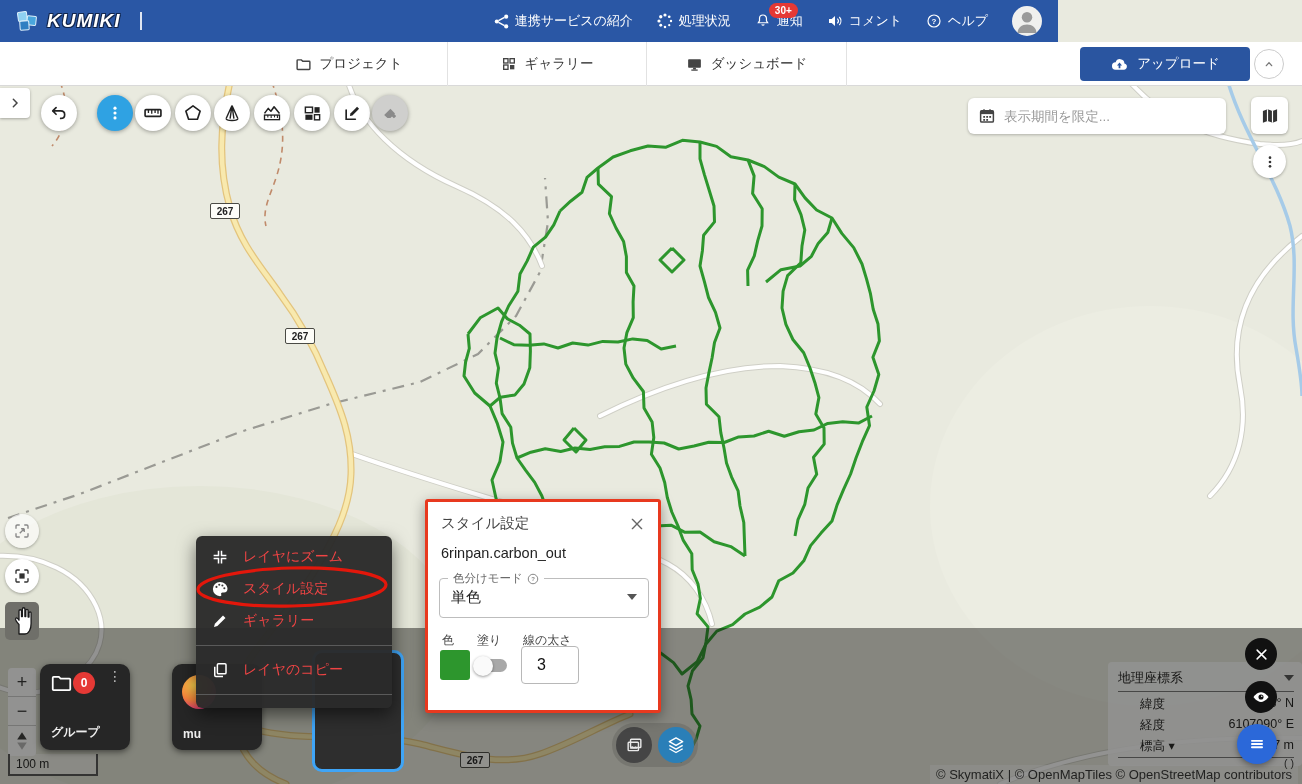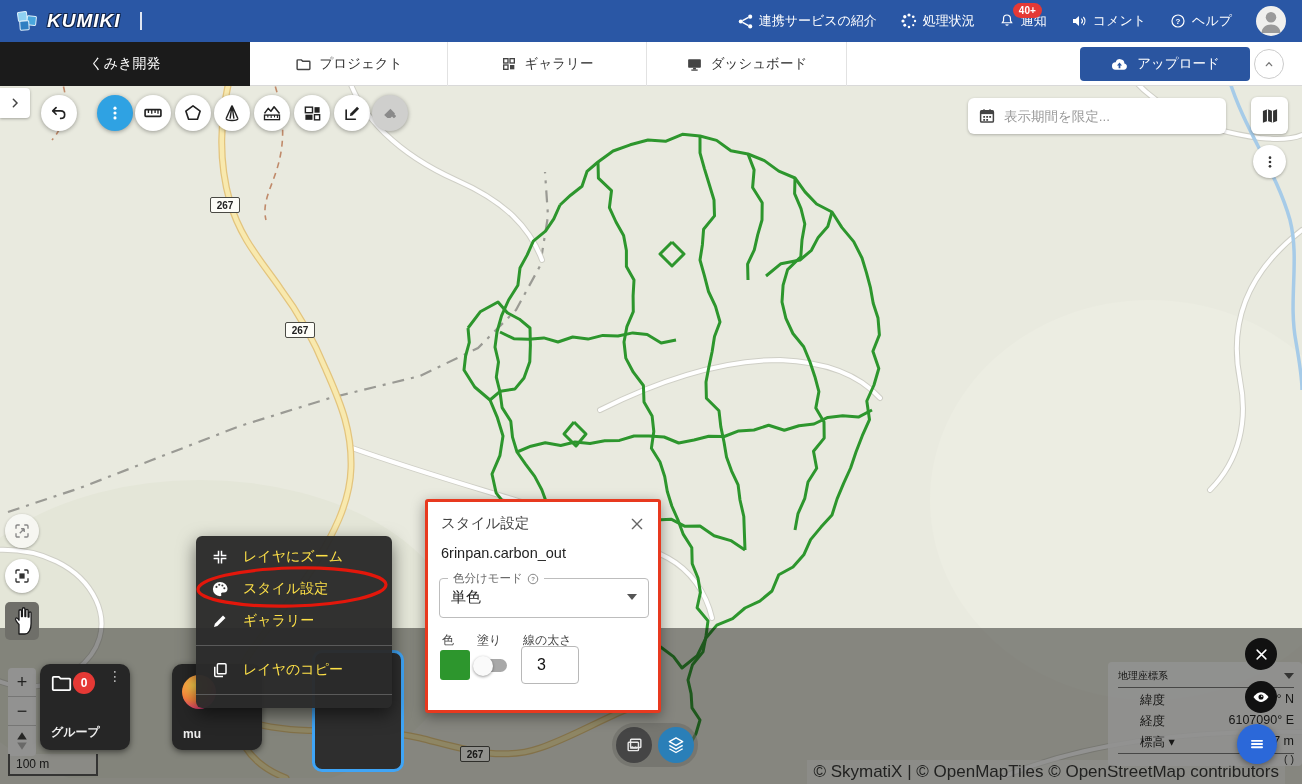--- a/index.html
+++ b/index.html
@@ -1,79 +1,79 @@
 <!DOCTYPE html>
 <html><head>
 <meta charset="utf-8">
 <style>
   * { margin:0; padding:0; box-sizing:border-box; }
   html,body { font-family:"Liberation Sans","DejaVu Sans",sans-serif; }
   #app { position:relative; width:1302px; height:784px; overflow:hidden; background:#e9eadf; }
   .abs { position:absolute; }
 
   
-  #header { left:0; top:0; width:1302px; height:42px; background:#2a57a5; display:flex; align-items:center; z-index:40; }
+  #header { left:0; top:0; width:1058px; height:42px; background:#2a57a5; display:flex; align-items:center; z-index:40; }
   .logo { display:flex; align-items:center; gap:7px; margin-left:14px; }
   .logo-text { color:#fff; font-size:19px; font-weight:900; letter-spacing:1px; font-style:italic;
                text-shadow:1px 1px 0 #12264d,-1px 1px 0 #12264d,1px -1px 0 #12264d,-1px -1px 0 #12264d; }
   .logo-sep { width:2px; height:18px; background:rgba(255,255,255,.85); margin-left:12px; }
   .search-wrap { position:absolute; left:460px; top:6px; width:280px; height:30px; background:#fff; border-radius:7px; display:flex; align-items:center; }
   .search-wrap input { border:none; outline:none; background:transparent; width:100%; padding:0 12px; font-size:12.5px; color:#333; }
   .search-wrap input::placeholder { color:#9aa0a6; }
   #nav { position:absolute; right:0; top:0; height:42px; display:flex; align-items:center; gap:24px; padding-right:16px; }
   .nav-item { display:flex; align-items:center; gap:6px; color:#fff; font-size:13px; cursor:pointer; position:relative; white-space:nowrap; }
   .nav-badge { position:absolute; top:-9px; left:14px; background:#e53935; color:#fff; font-size:10px; font-weight:bold; padding:2px 6px; border-radius:9px; }
   .avatar { width:30px; height:30px; border-radius:50%; background:#f0f0ee; display:flex; align-items:center; justify-content:center; }
 
   
   #tabbar { left:0; top:42px; width:1302px; height:44px; background:#fff; border-bottom:1px solid #d9d9d9; z-index:39; }
   .tab-active { left:0; top:0; width:250px; height:44px; background:#1b1b1b; color:#fff; font-size:14px; display:flex; align-items:center; justify-content:center; }
   .tab { top:0; height:44px; border-right:1px solid #e2e2e2; display:flex; align-items:center; justify-content:center; gap:8px; font-size:13.5px; color:#333; cursor:pointer; }
   .upload-btn { left:1080px; top:5px; width:170px; height:34px; background:#2a55a0; border-radius:4px; color:#fff; font-size:13.5px; display:flex; align-items:center; justify-content:center; gap:8px; cursor:pointer; }
   .collapse-btn { left:1254px; top:7px; width:30px; height:30px; border-radius:50%; background:#fff; border:1px solid #ccc; display:flex; align-items:center; justify-content:center; cursor:pointer; }
 
   
-  #map { left:0; top:80px; width:1302px; height:698px; }
+  #map { left:0; top:86px; width:1302px; height:698px; }
   #map svg.base { position:absolute; left:0; top:0; }
   .shield { position:absolute; width:30px; height:16px; background:#fdfdf8; border:1px solid #4a4a44; border-radius:2px; font-size:10px; font-weight:bold; color:#222; display:flex; align-items:center; justify-content:center; z-index:3; }
 
   .tool-btn { top:95px; width:36px; height:36px; border-radius:50%; background:#fff; box-shadow:0 1px 4px rgba(0,0,0,.35); display:flex; align-items:center; justify-content:center; cursor:pointer; z-index:10; }
   .tool-btn.active { background:#2fa2e3; }
   .tool-btn.disabled { background:#cfcfcd; }
   .expand-btn { left:0; top:88px; width:30px; height:30px; background:#fff; border-radius:0 4px 4px 0; box-shadow:0 1px 3px rgba(0,0,0,.3); display:flex; align-items:center; justify-content:center; cursor:pointer; z-index:10; }
   .date-filter { left:968px; top:98px; width:258px; height:36px; background:#fff; border-radius:6px; box-shadow:0 1px 3px rgba(0,0,0,.25); display:flex; align-items:center; gap:8px; padding-left:10px; z-index:10; }
   .date-filter input { border:none; outline:none; width:210px; font-size:13.5px; color:#333; background:transparent; }
   .date-filter input::placeholder { color:#9a9a9a; }
   .mapstyle-btn { left:1251px; top:97px; width:37px; height:37px; background:#fff; border-radius:6px; box-shadow:0 1px 3px rgba(0,0,0,.3); display:flex; align-items:center; justify-content:center; cursor:pointer; z-index:10; }
   .dots-btn { left:1253px; top:145px; width:33px; height:33px; background:#fff; border-radius:50%; box-shadow:0 1px 3px rgba(0,0,0,.3); display:flex; align-items:center; justify-content:center; cursor:pointer; z-index:10; }
   .side-btn { left:5px; width:34px; height:34px; border-radius:50%; box-shadow:0 1px 3px rgba(0,0,0,.3); display:flex; align-items:center; justify-content:center; cursor:pointer; z-index:10; }
 
   
   .zoomctl { left:8px; width:28px; background:#fff; color:#333; display:flex; align-items:center; justify-content:center; font-size:18px; cursor:pointer; z-index:1; }
   .scalebar { left:8px; top:754px; width:90px; height:22px; background:rgba(255,255,255,.45); border:2px solid #555; border-top:none; color:#222; font-size:12px; display:flex; align-items:center; padding-left:6px; z-index:1; }
-  .attribution { right:17px; bottom:0; background:rgba(255,255,255,.5); color:#333; font-size:17px; padding:2px 6px; z-index:1; white-space:nowrap; }
+  .attribution { right:4px; bottom:0; background:rgba(255,255,255,.5); color:#333; font-size:13px; padding:2px 6px; z-index:1; white-space:nowrap; }
   .coord-panel { left:1108px; top:662px; width:194px; height:104px; background:rgba(255,255,255,.85); border-radius:4px; padding:7px 8px 4px 10px; z-index:1; color:#222; }
-  .coord-title { display:flex; align-items:center; justify-content:space-between; font-size:10px; padding-bottom:4px; border-bottom:1px solid #777; }
+  .coord-title { display:flex; align-items:center; justify-content:space-between; font-size:13px; padding-bottom:4px; border-bottom:1px solid #777; }
   .coord-row { display:flex; justify-content:space-between; font-size:12.5px; margin-top:4px; padding-left:22px; }
   .coord-row .cval { text-align:right; }
   .coord-sub { text-align:right; font-size:10.5px; color:#333; margin-top:-1px; }
 
   #overlay { left:0; top:628px; width:1302px; height:156px; background:rgba(14,14,12,.45); z-index:5; }
 
   
   .layer-card { top:664px; width:90px; height:86px; background:#262626; border-radius:10px; box-shadow:0 2px 6px rgba(0,0,0,.5); z-index:8; color:#eee; }
   .card-label { position:absolute; left:11px; bottom:9px; font-size:12px; color:#eee;font-weight:bold; }
   .card-badge { position:absolute; left:33px; top:8px; width:22px; height:22px; border-radius:50%; background:#e53935; color:#fff; font-size:12px; font-weight:bold; display:flex; align-items:center; justify-content:center; }
   .card-dots { position:absolute; right:8px; top:9px; color:#bbb; font-size:14px; letter-spacing:0; line-height:6px; }
   .grad-circle { position:absolute; left:10px; top:11px; width:34px; height:34px; border-radius:50%;
                  background:radial-gradient(circle at 35% 30%, #ffd34d 0%, #ff8a3d 45%, #e0317e 80%, #8e2a8e 100%); }
   .card-selected { left:312px; top:650px; width:92px; height:122px; background:#2e2e2e; border:3px solid #3fa5f7; border-radius:10px; z-index:7; }
 
   #ctxmenu { left:196px; top:536px; width:196px; background:rgba(42,42,42,.97); border-radius:6px; box-shadow:0 6px 18px rgba(0,0,0,.55); padding:5px 0; z-index:12; }
-  .menu-item { height:32px; display:flex; align-items:center; gap:14px; padding:0 15px; color:#fde047; font-size:14px; cursor:pointer; white-space:nowrap; }
+  .menu-item { height:32px; display:flex; align-items:center; gap:14px; padding:0 15px; color:#ef4444; font-size:14px; cursor:pointer; white-space:nowrap; }
   .menu-div { height:1px; background:#5a5a5a; margin:8px 0; }
   #annot-ellipse { left:192px; top:564px; width:204px; height:46px; z-index:13; pointer-events:none; }
 
   #style-dialog { left:425px; top:499px; width:236px; height:214px; background:#fff; border:3px solid #e8391f; border-radius:3px; box-shadow:0 4px 14px rgba(0,0,0,.4); z-index:12; }
   .dlg-head { display:flex; align-items:center; justify-content:space-between; padding:12px 13px 6px 13px; }
   .dlg-title { font-size:14.5px; color:#444; }
   .dlg-close { color:#666; cursor:pointer; display:flex; }
   .dlg-layername { padding:6px 13px 0 13px; font-size:14.5px; color:#222; }
   .dlg-fieldset { position:absolute; left:11px; top:76px; width:210px; height:40px; border:1px solid #bdbdbd; border-radius:4px; cursor:pointer; }
   .dlg-legend { position:absolute; left:8px; top:-8px; background:#fff; padding:0 5px; font-size:11.5px; color:#666; display:flex; align-items:center; gap:4px; }
@@ -203,21 +203,21 @@
             </g>
           </svg>
         <span>処理状況</span>
       </div>
       <div class="nav-item">
         <svg width="16" height="16" viewBox="0 0 24 24">
             <path d="M12 3a5.2 5.2 0 0 0-5.2 5.2v3.4L5 14.6h14l-1.8-3V8.2A5.2 5.2 0 0 0 12 3z" fill="none" stroke="#fff" stroke-width="1.8"></path>
             <path d="M10.2 17a1.9 1.9 0 0 0 3.6 0" fill="none" stroke="#fff" stroke-width="1.8"></path>
           </svg>
         <span>通知</span>
-        <span class="nav-badge">40+</span>
+        <span class="nav-badge">30+</span>
       </div>
       <div class="nav-item">
         <svg width="16" height="16" viewBox="0 0 24 24">
             <path d="M3 9v6h4l5 4.5V4.5L7 9H3z" fill="#fff"></path>
             <path d="M15.5 8.5a5 5 0 0 1 0 7 M18.5 6a9 9 0 0 1 0 12" fill="none" stroke="#fff" stroke-width="1.8"></path>
           </svg>
         <span>コメント</span>
       </div>
       <div class="nav-item">
         <svg width="16" height="16" viewBox="0 0 24 24">
@@ -229,21 +229,20 @@
       <div class="avatar">
         <svg width="30" height="30" viewBox="0 0 24 24">
             <circle cx="12" cy="9" r="4.2" fill="#9a9a9a"></circle>
             <path d="M4.5 21.5c0-4.4 3.4-6.8 7.5-6.8s7.5 2.4 7.5 6.8z" fill="#9a9a9a"></path>
           </svg>
       </div>
     </div>
   </div>
 
   <div id="tabbar" class="abs">
-    <div class="tab-active abs">くみき開発</div>
     <div class="tab abs" style="left:250px; width:198px;">
       <svg width="17" height="17" viewBox="0 0 24 24">
           <path d="M3 6.5a1 1 0 0 1 1-1h5l2 2h9a1 1 0 0 1 1 1V18a1 1 0 0 1-1 1H4a1 1 0 0 1-1-1z" fill="none" stroke="#444" stroke-width="2"></path>
         </svg>
       <span>プロジェクト</span>
     </div>
     <div class="tab abs" style="left:448px; width:199px;">
       <svg width="16" height="16" viewBox="0 0 24 24">
           <g stroke="#444" stroke-width="2" fill="none">
             <rect x="4" y="4" width="6.5" height="6.5"></rect>

